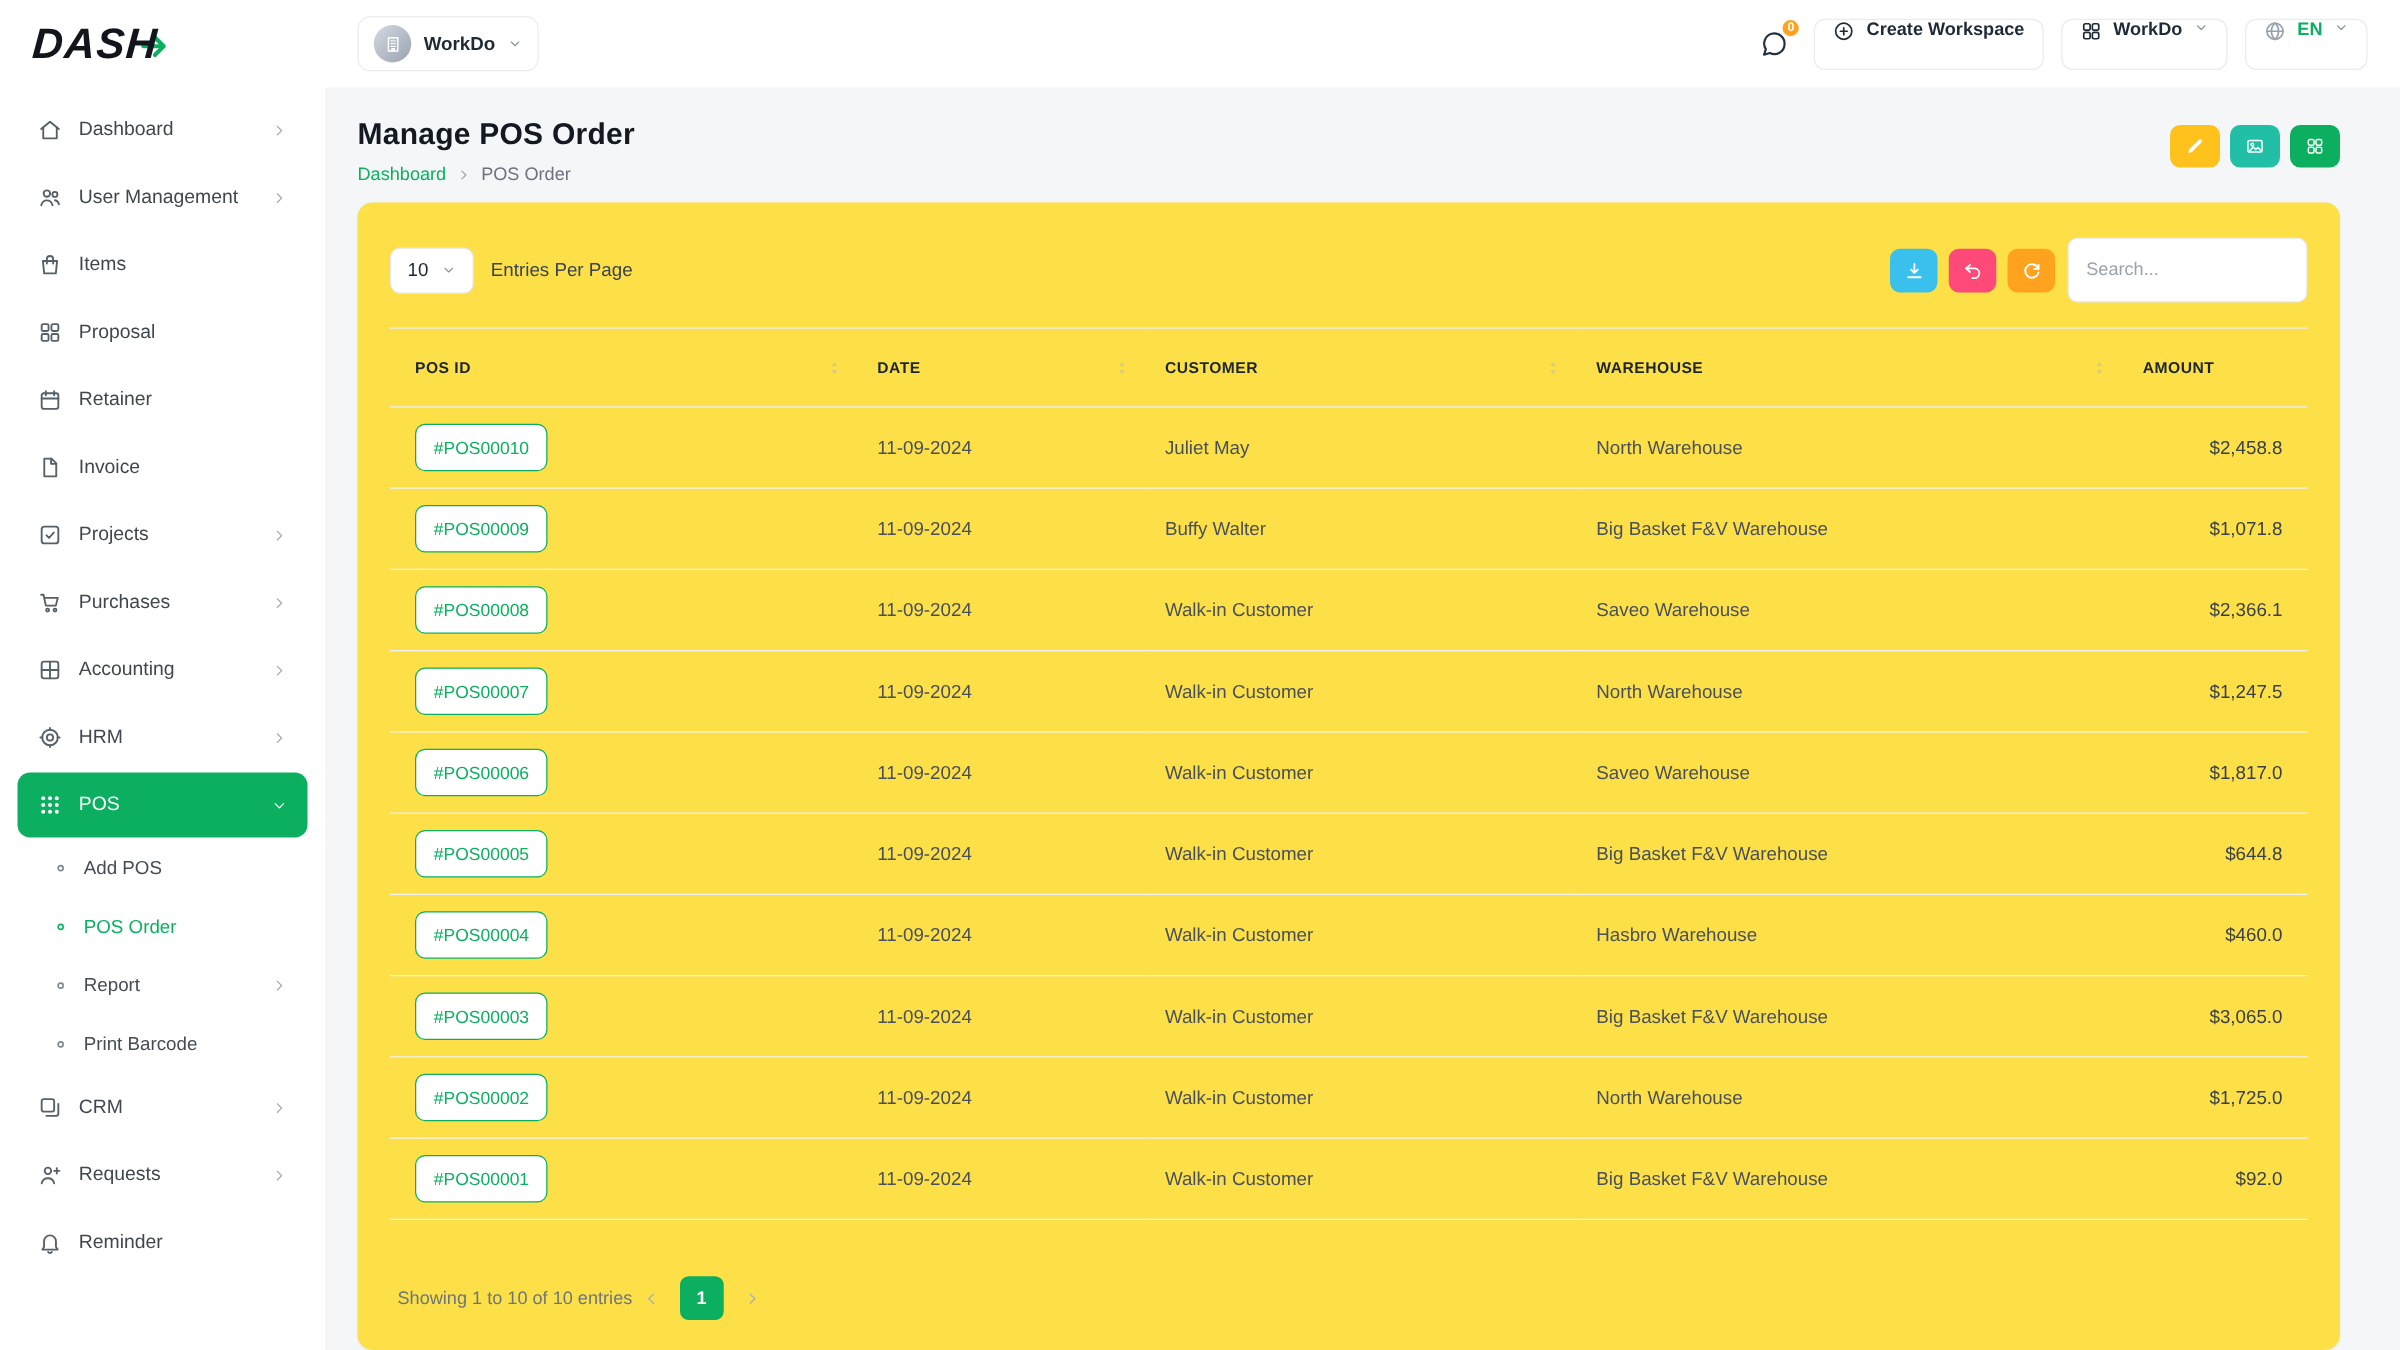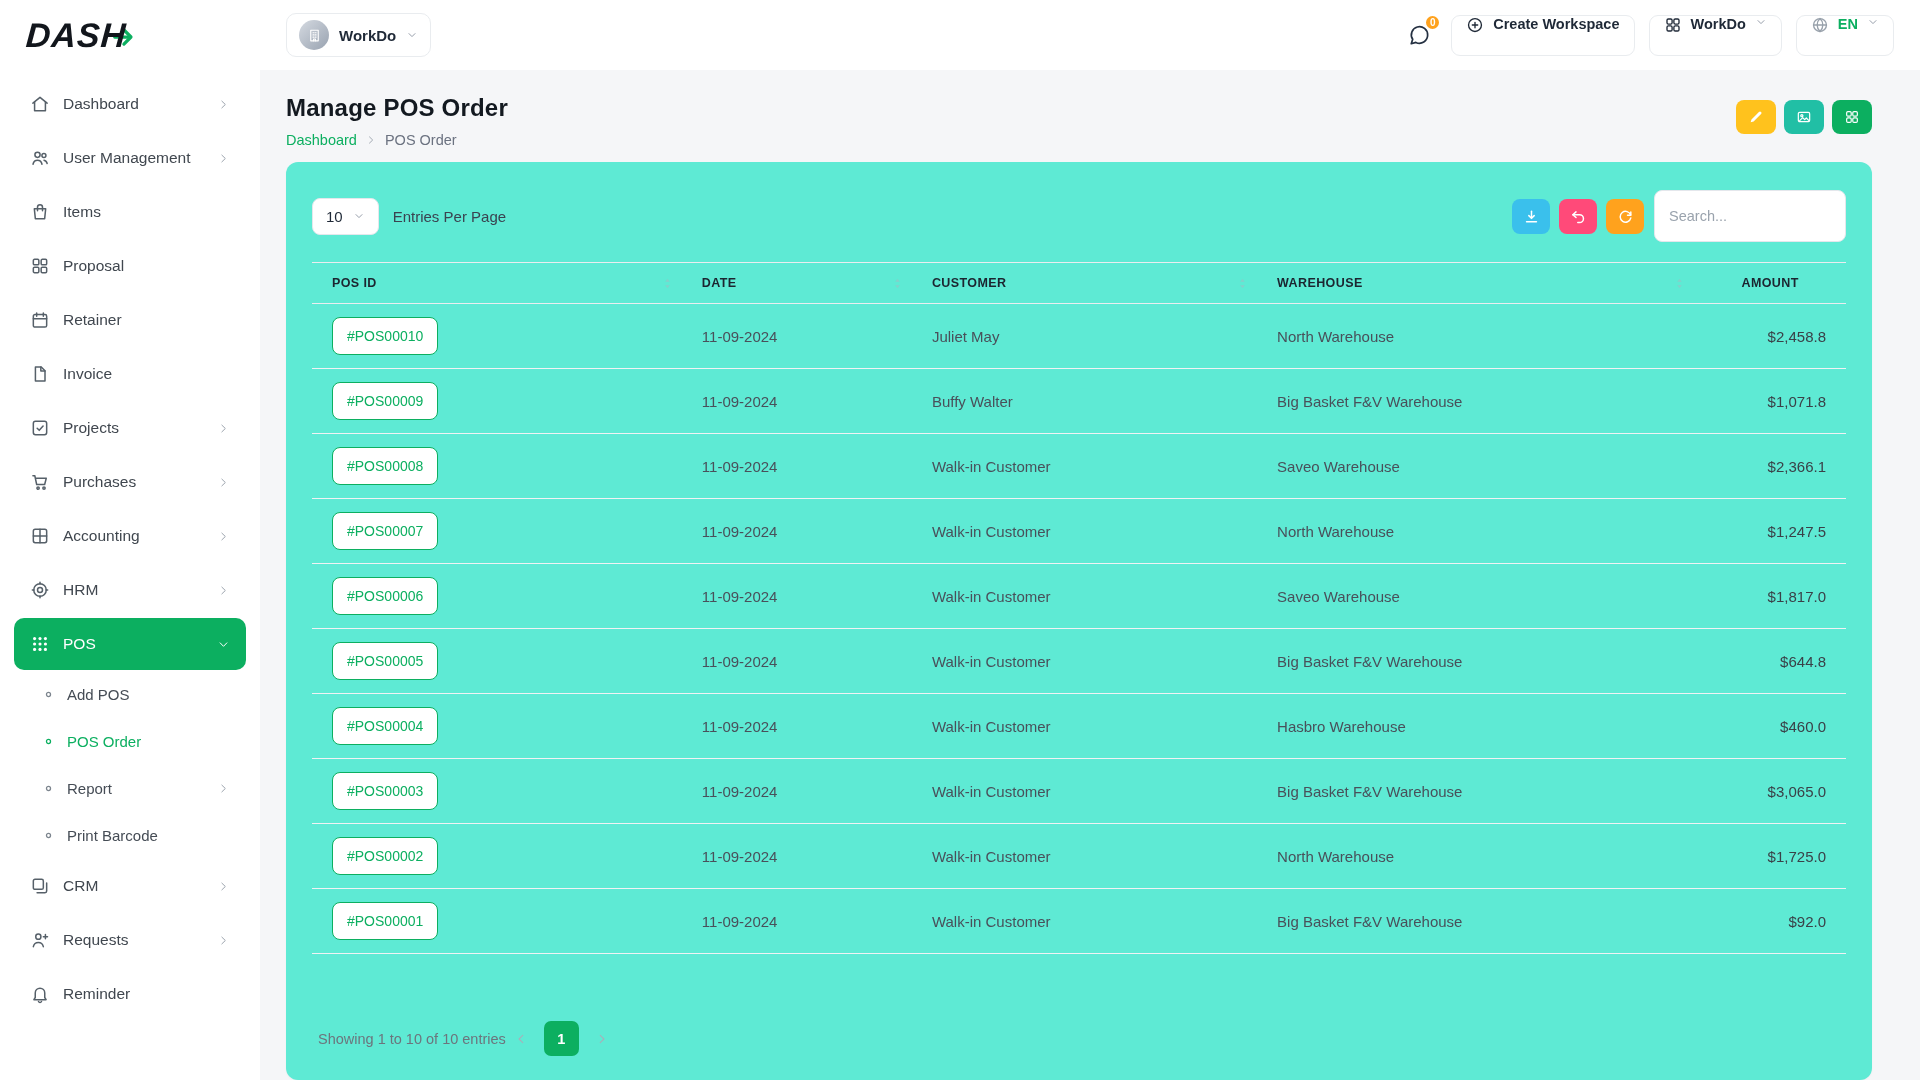--- a/index.html
+++ b/index.html
@@ -57,38 +57,38 @@
   .page-title { margin: 0 0 10px; font-size: 24px; font-weight: 700; color: #131920; letter-spacing: .2px; }
   .breadcrumb { display: flex; align-items: center; gap: 8px; font-size: 14.5px; }
   .crumb-link { color: #0CAF60; cursor: pointer; }
   .crumb-sep { width: 12px; height: 12px; color: #9aa2ac; }
   .crumb-cur { color: #6b7280; }
   .page-actions { display: flex; gap: 8px; margin-top: 6px; }
   .action-btn { width: 40px; height: 34px; border: none; border-radius: 8px; display: flex; align-items: center; justify-content: center; color: #fff; cursor: pointer; padding: 0; }
   .action-btn .ic { width: 16px; height: 16px; }
 
   
-  .card { background: #5eead4; border-radius: 12px; margin-top: 14px; padding: 28px 26px 14px; flex: 1; min-height: 0; display: flex; flex-direction: column; box-shadow: 0 1px 2px rgba(16,24,40,.04); }
+  .card { background: #fde047; border-radius: 12px; margin-top: 14px; padding: 28px 26px 14px; flex: 1; min-height: 0; display: flex; flex-direction: column; box-shadow: 0 1px 2px rgba(16,24,40,.04); }
   .toolbar { display: flex; align-items: center; margin-bottom: 20px; }
   .entries-select { display: flex; align-items: center; gap: 10px; border: 1px solid #e4e7ec; border-radius: 8px; padding: 9px 13px; cursor: pointer; font-size: 15px; color: #1f2937; background: #fff; }
   .entries-label { margin-left: 14px; font-size: 15px; font-weight: 500; color: #3a4350; }
   .toolbar-right { margin-left: auto; display: flex; align-items: center; gap: 9px; }
   .tool-btn { width: 38px; height: 35px; border: none; border-radius: 8px; color: #fff; display: flex; align-items: center; justify-content: center; cursor: pointer; padding: 0; }
   .tool-btn .ic { width: 17px; height: 17px; }
   .search-input { width: 192px; height: 52px; border: 1px solid #e4e7ec; border-radius: 8px; padding: 0 14px; font-size: 14.5px; color: #374151; outline: none; margin-left: 10px; font-family: inherit; background: #fff; }
   .search-input::placeholder { color: #9aa3ad; }
 
   
   .table-wrap { flex: 1; min-height: 0; }
   table { width: 100%; border-collapse: collapse; }
-  thead th { border-top: 1px solid #ebedf0; border-bottom: 1px solid #ebedf0; padding: 13px 14px; font-size: 12.5px; font-weight: 700; color: #1c2530; text-align: left; letter-spacing: .4px; }
+  thead th { border-top: 1px solid #ebedf0; border-bottom: 1px solid #ebedf0; padding: 24px 14px; font-size: 12.5px; font-weight: 700; color: #1c2530; text-align: left; letter-spacing: .4px; }
   thead th:first-child { padding-left: 20px; }
   thead th:last-child { padding-right: 20px; }
   .th-in { display: flex; align-items: center; justify-content: space-between; gap: 6px; }
-  .th-in.right { justify-content: center; }
+  .th-in.right { justify-content: flex-start; }
   .sort { width: 13px; height: 13px; color: #aeb6bf; }
   tbody td { padding: 13px 14px; border-bottom: 1px solid #f0f2f4; font-size: 15px; color: #49505a; vertical-align: middle; }
   tbody td:first-child { padding-left: 20px; }
   tbody td:last-child { padding-right: 20px; }
   td.amount { text-align: right; color: #3a4148; }
   .pos-badge { display: inline-block; min-width: 96px; text-align: center; padding: 10px 14px; border: 1px solid #0CAF60; border-radius: 8px; color: #0CAF60; font-size: 14px; font-weight: 500; background: #fff; cursor: pointer; }
 
   
   .card-foot { display: flex; align-items: center; padding: 18px 6px 10px; }
   .foot-text { font-size: 14.5px; color: #6c757d; }

